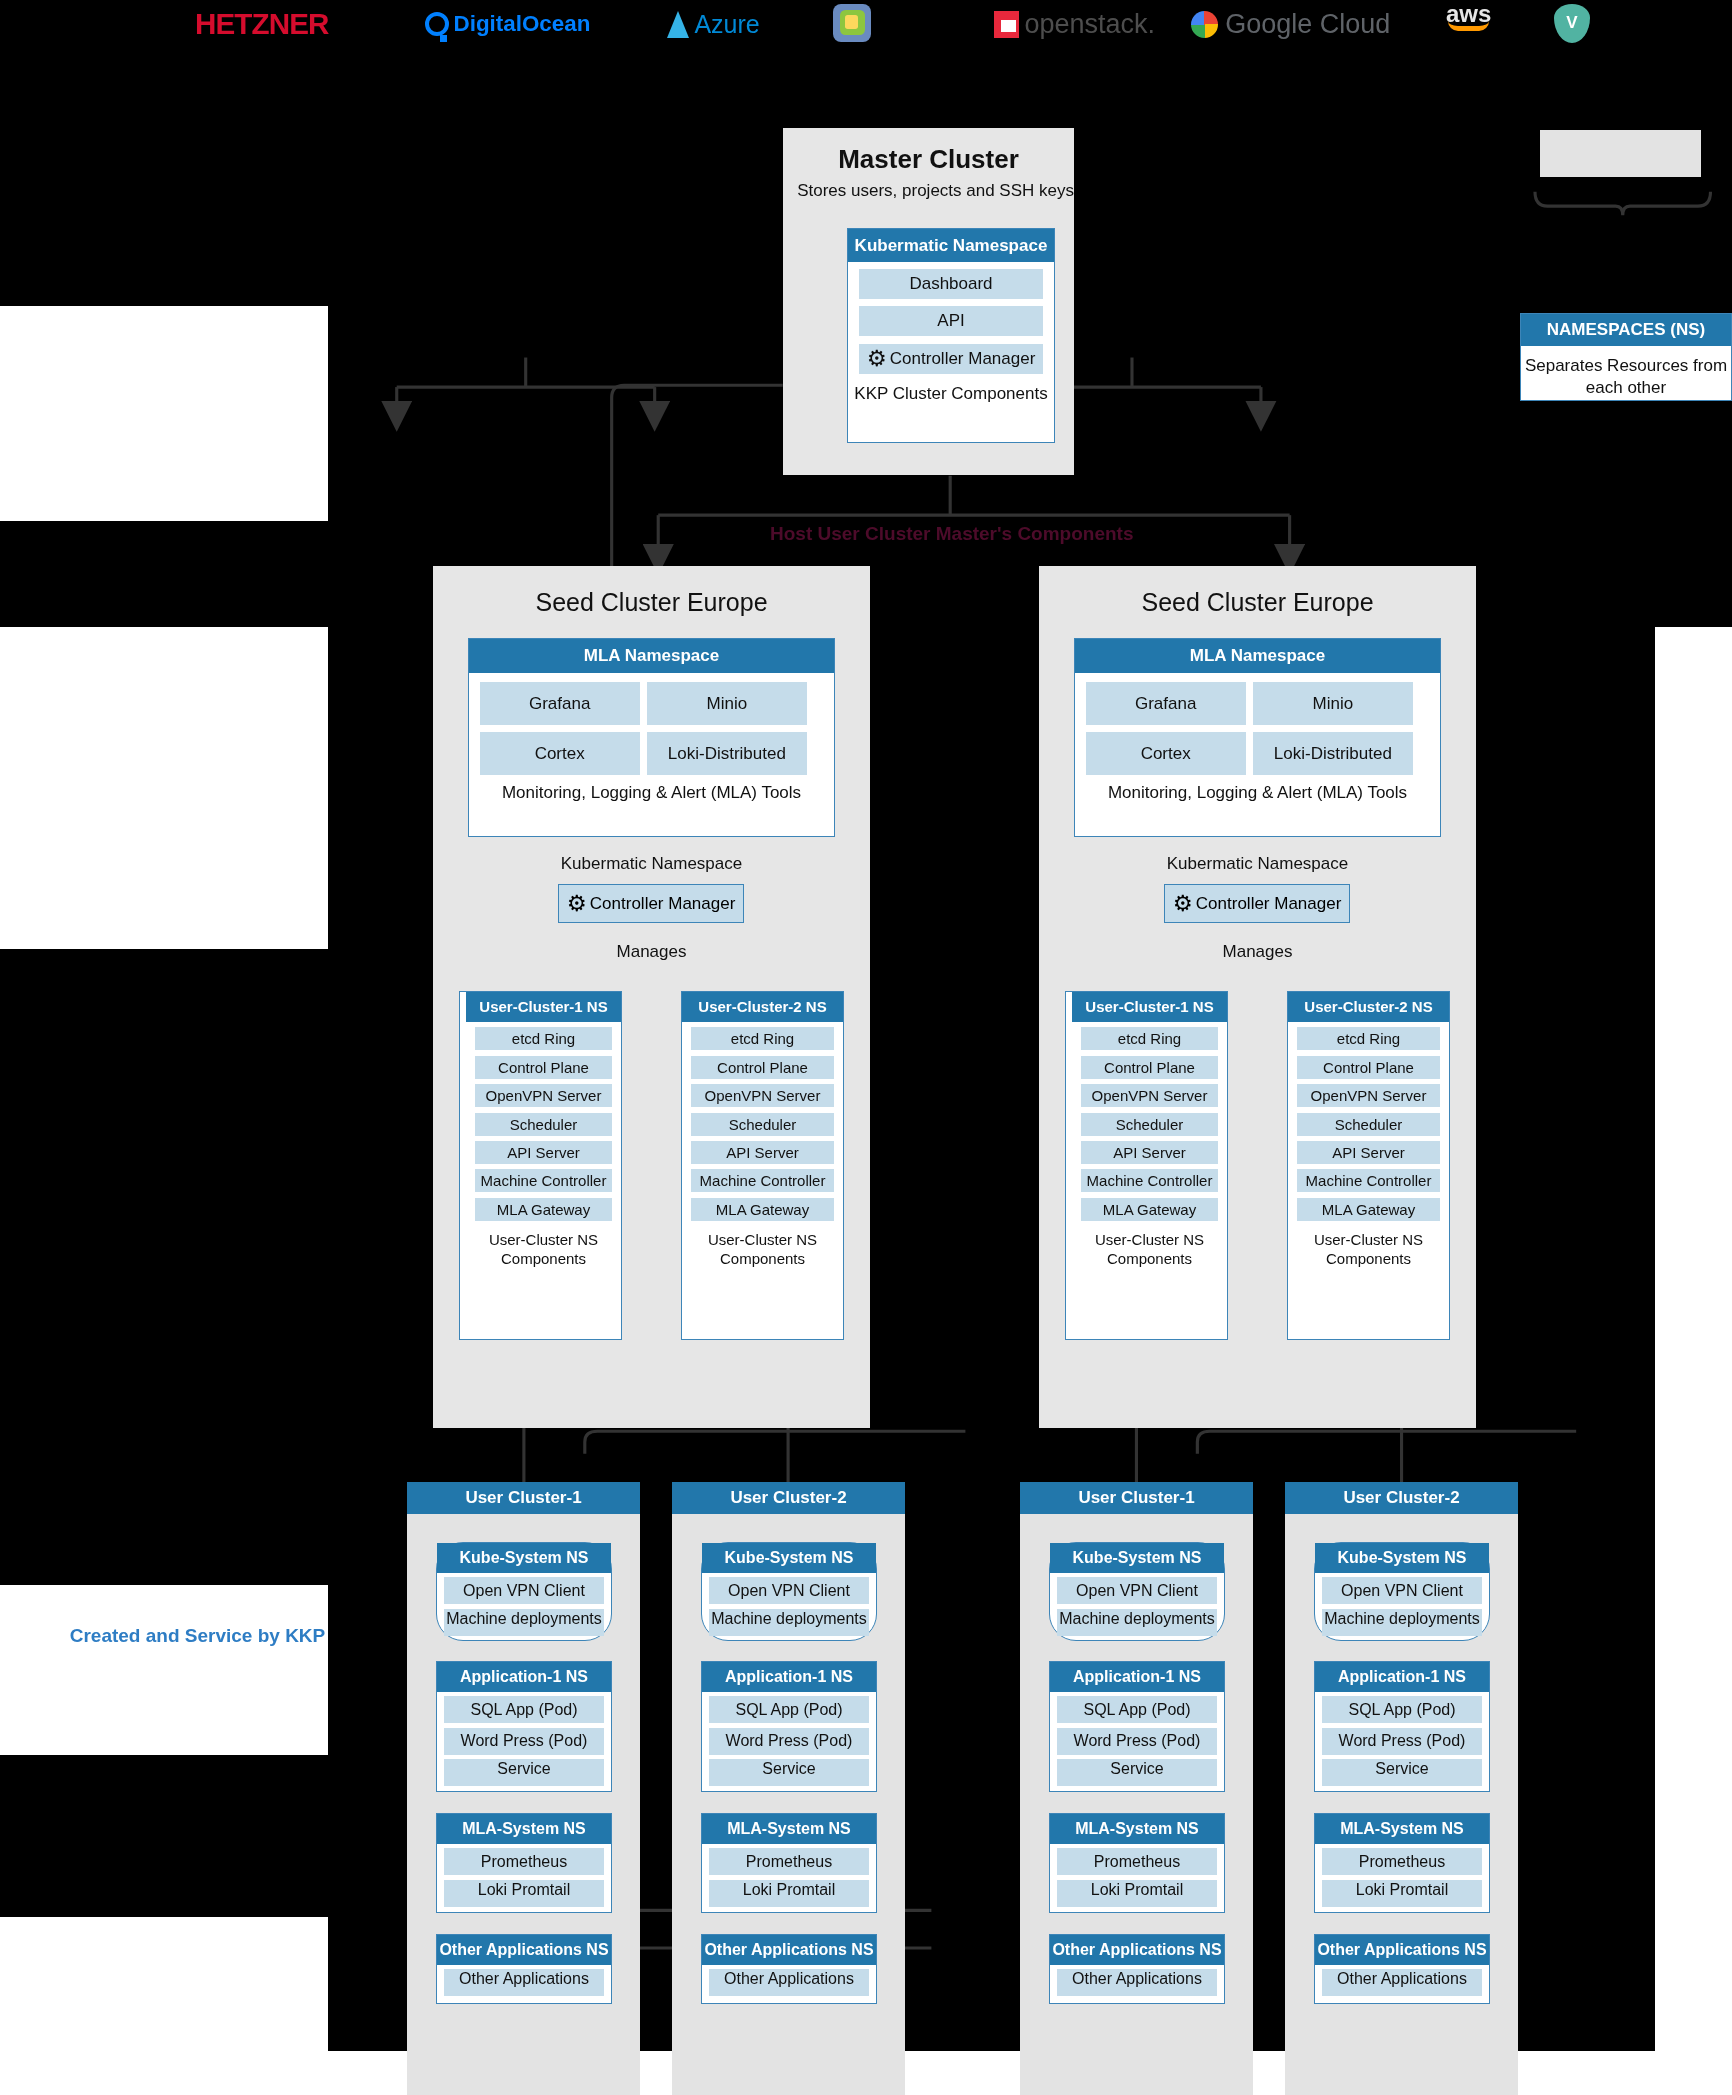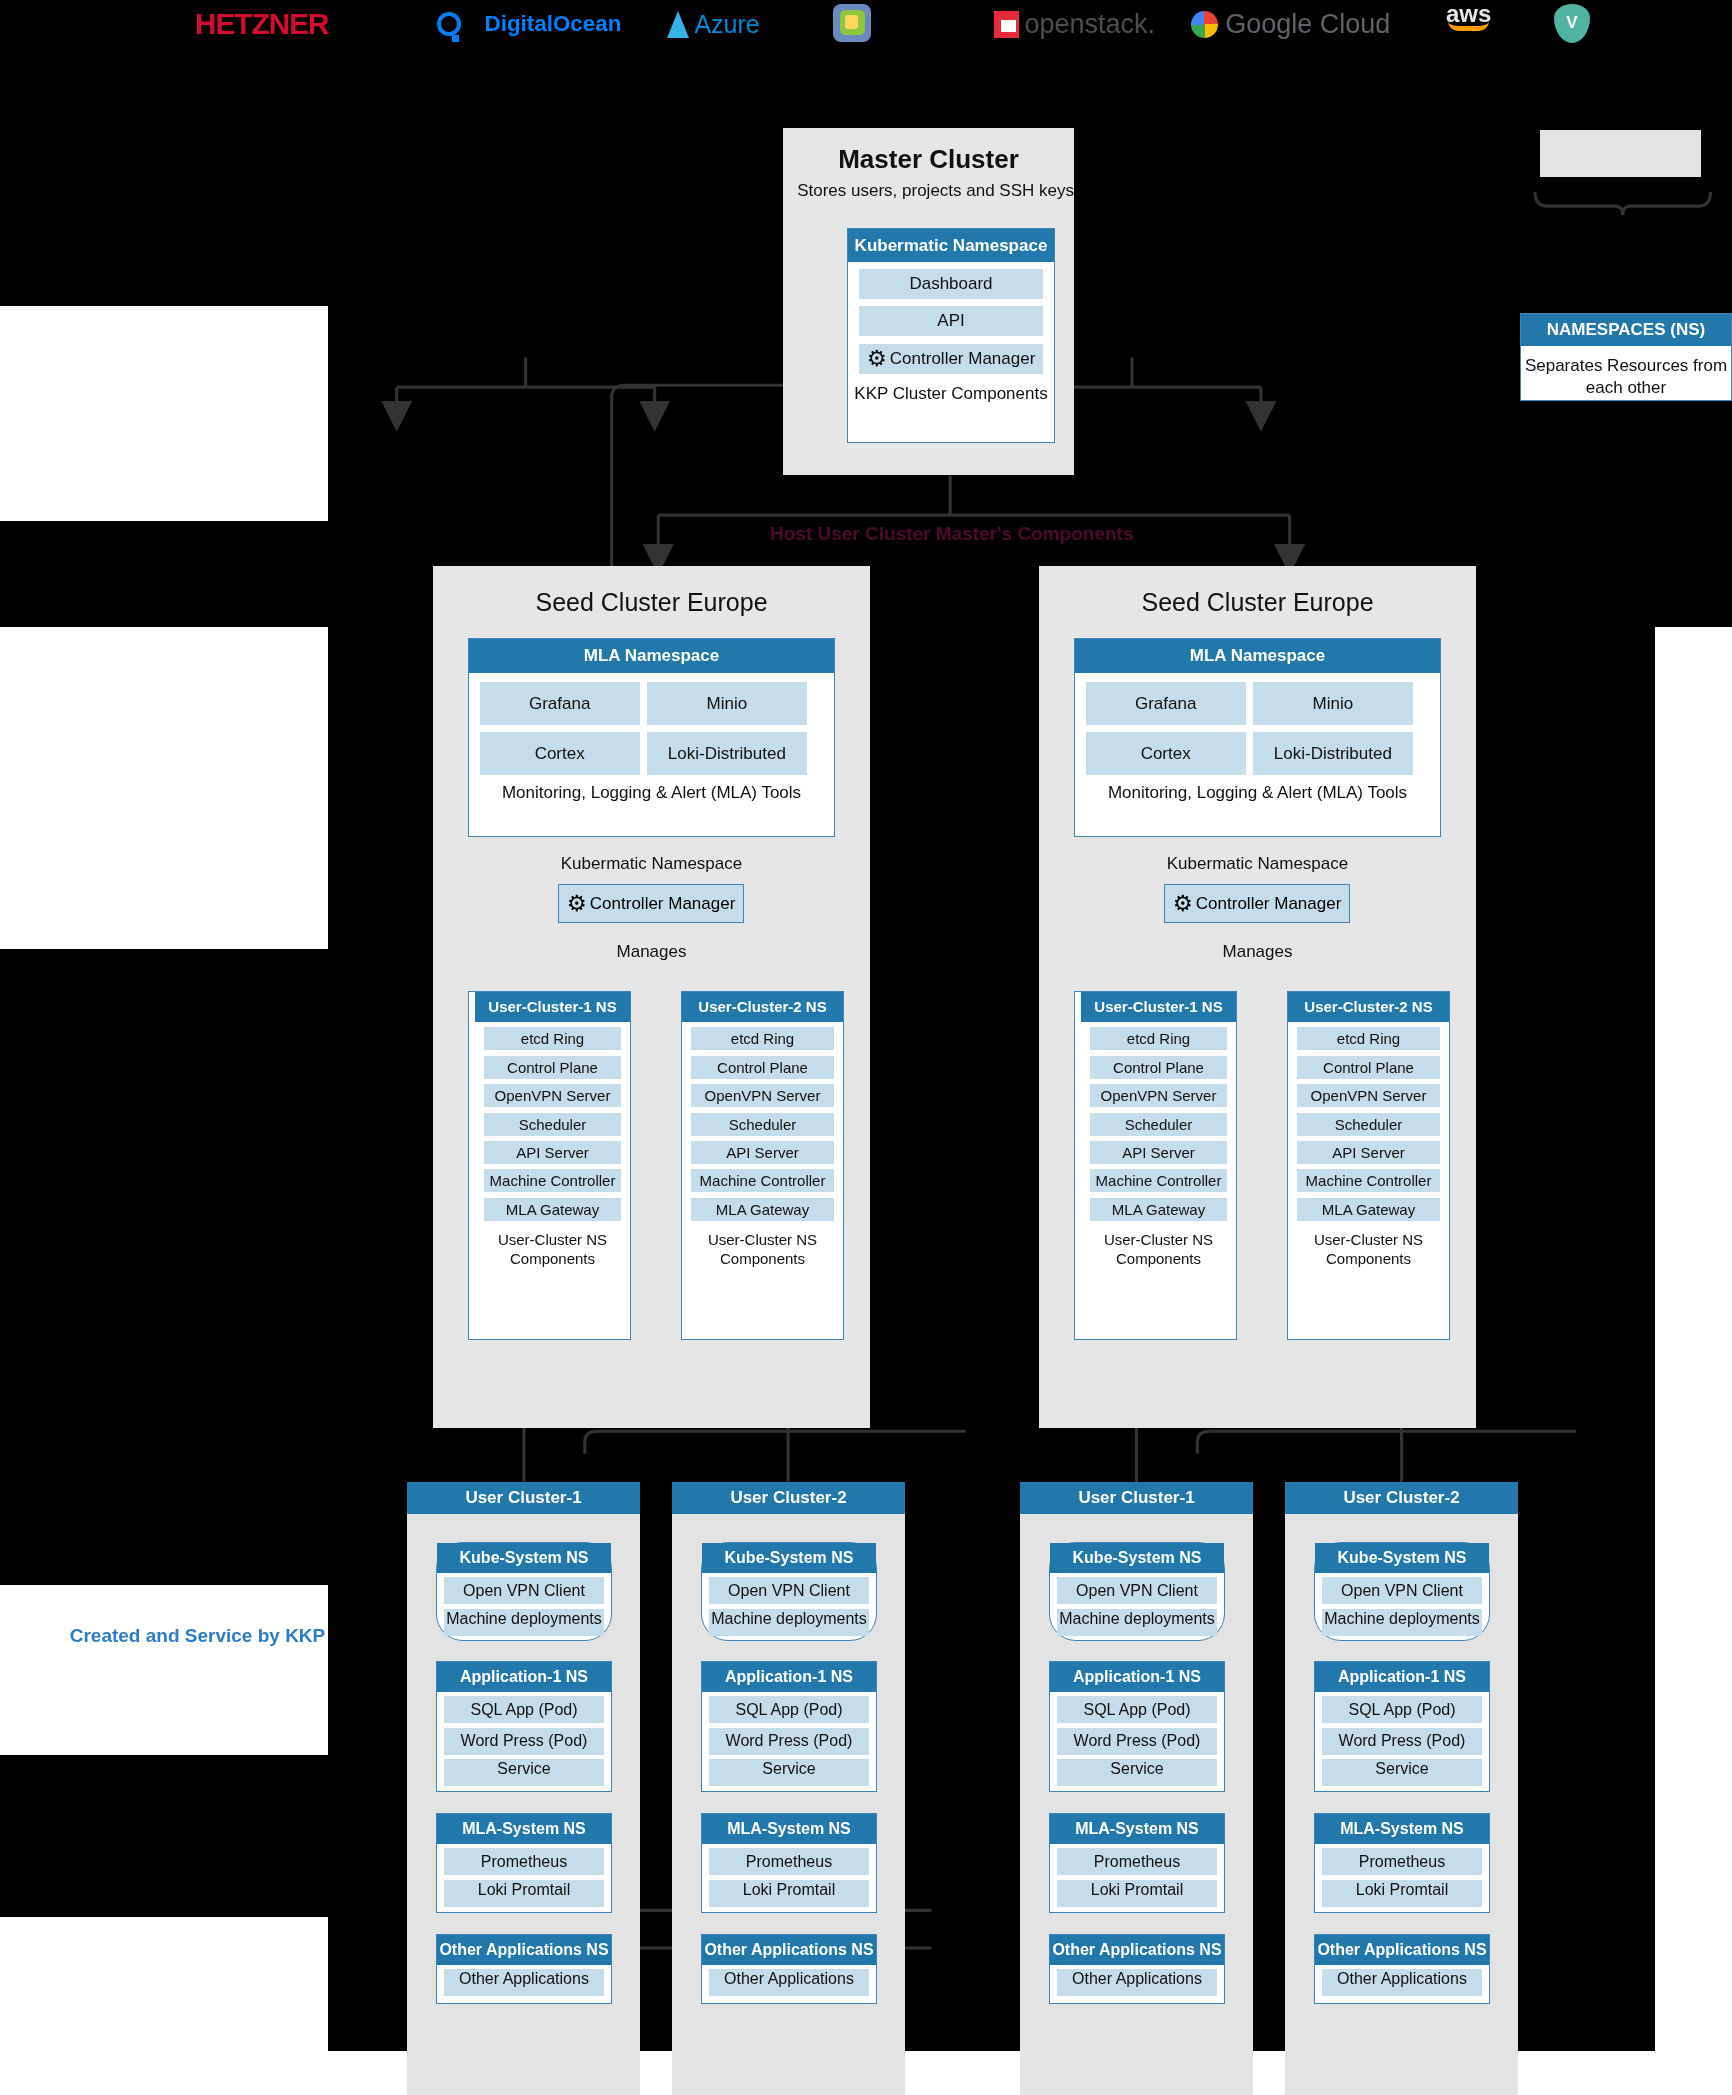--- a/index.html
+++ b/index.html
@@ -20,21 +20,21 @@
   #wb4 { left:0px;  top:1917px; width:328px; height:179px; }
   #wb5 { left:1655px; top:627px; width:77px;  height:1469px; }
   #wb6 { left:328px; top:2051px; width:1327px; height:45px; }
 
   
   .logos { position:absolute; left:0; top:0; width:1732px; height:52px; }
   .logo { position:absolute; display:flex; align-items:center; height:41px; top:3.6px; }
 
   .hetzner { left:195px; font-size:29.6px; font-weight:bold; letter-spacing:-0.9px;
              color:#d50c2d; font-family:"Liberation Sans", sans-serif; }
-  .do { left:437px; color:#0080ff; font-size:22.4px; font-weight:bold;gap:19px; }
+  .do { left:425px; color:#0080ff; font-size:22.4px; font-weight:bold; }
   .do .ring { display:inline-block; width:24px; height:24px; border:4.5px solid #0080ff;
               border-radius:50%; margin-right:4.5px; position:relative; }
   .do .ring:after { content:""; position:absolute; width:7.2px; height:7.2px; background:#0080ff;
                     left:10.7px; bottom:-9.9px; }
   .azure { left:667px; color:#0089d6; font-size:25px; font-weight:normal; display:flex; align-items:center;}
   .az-tri { width:0;height:0;border-left:11.6px solid transparent;border-right:11.6px solid transparent;
             border-bottom:27px solid #35b3e7; margin-right:5.4px; }
   .vmw { left:833px; width:38px; height:38px; background:#6a8bc0; border-radius:8px;
          display:flex; align-items:center; justify-content:center; }
   .vmw i { display:block; width:25px; height:25px; background:#8dc63f; border-radius:5.4px;
@@ -104,21 +104,21 @@
   .seed .knstitle { position:absolute; left:0; top:288px; width:100%;
                     text-align:center; font-size:17px; color:#111; }
   .seed .ctrl { position:absolute; left:125px; top:318px; width:186px; height:39px;
                 background:#c5dcea; border:0.9px solid #3d85b8;
                 display:flex; align-items:center; justify-content:center; font-size:17px; }
   .seed .manages { position:absolute; left:0; top:376px; width:100%;
                    text-align:center; font-size:17px; color:#111; }
 
   .ucns { position:absolute; top:425px; width:163px; height:349px; background:#fff;
           border:0.9px solid #3d85b8; }
-  .ucns.left  { left:35px;padding-left:6px; }
+  .ucns.left  { left:26px;padding-left:6px; }
   .ucns.right { left:248px; }
   .ucns .nshead { height:30px; line-height:30px; font-size:15px; }
   .ucns .comp { height:23px; font-size:15px; margin:5.4px 9px 0 9px; }
   .ucns .capt { margin-top:9px; font-size:15px; line-height:19.7px; }
 
   
   .uc { position:absolute; top:1482px; width:233px; height:785px; background:#e3e3e3; }
   #uc1 { left:407px; }
   #uc2 { left:672px; }
   #uc3 { left:1020px; }

